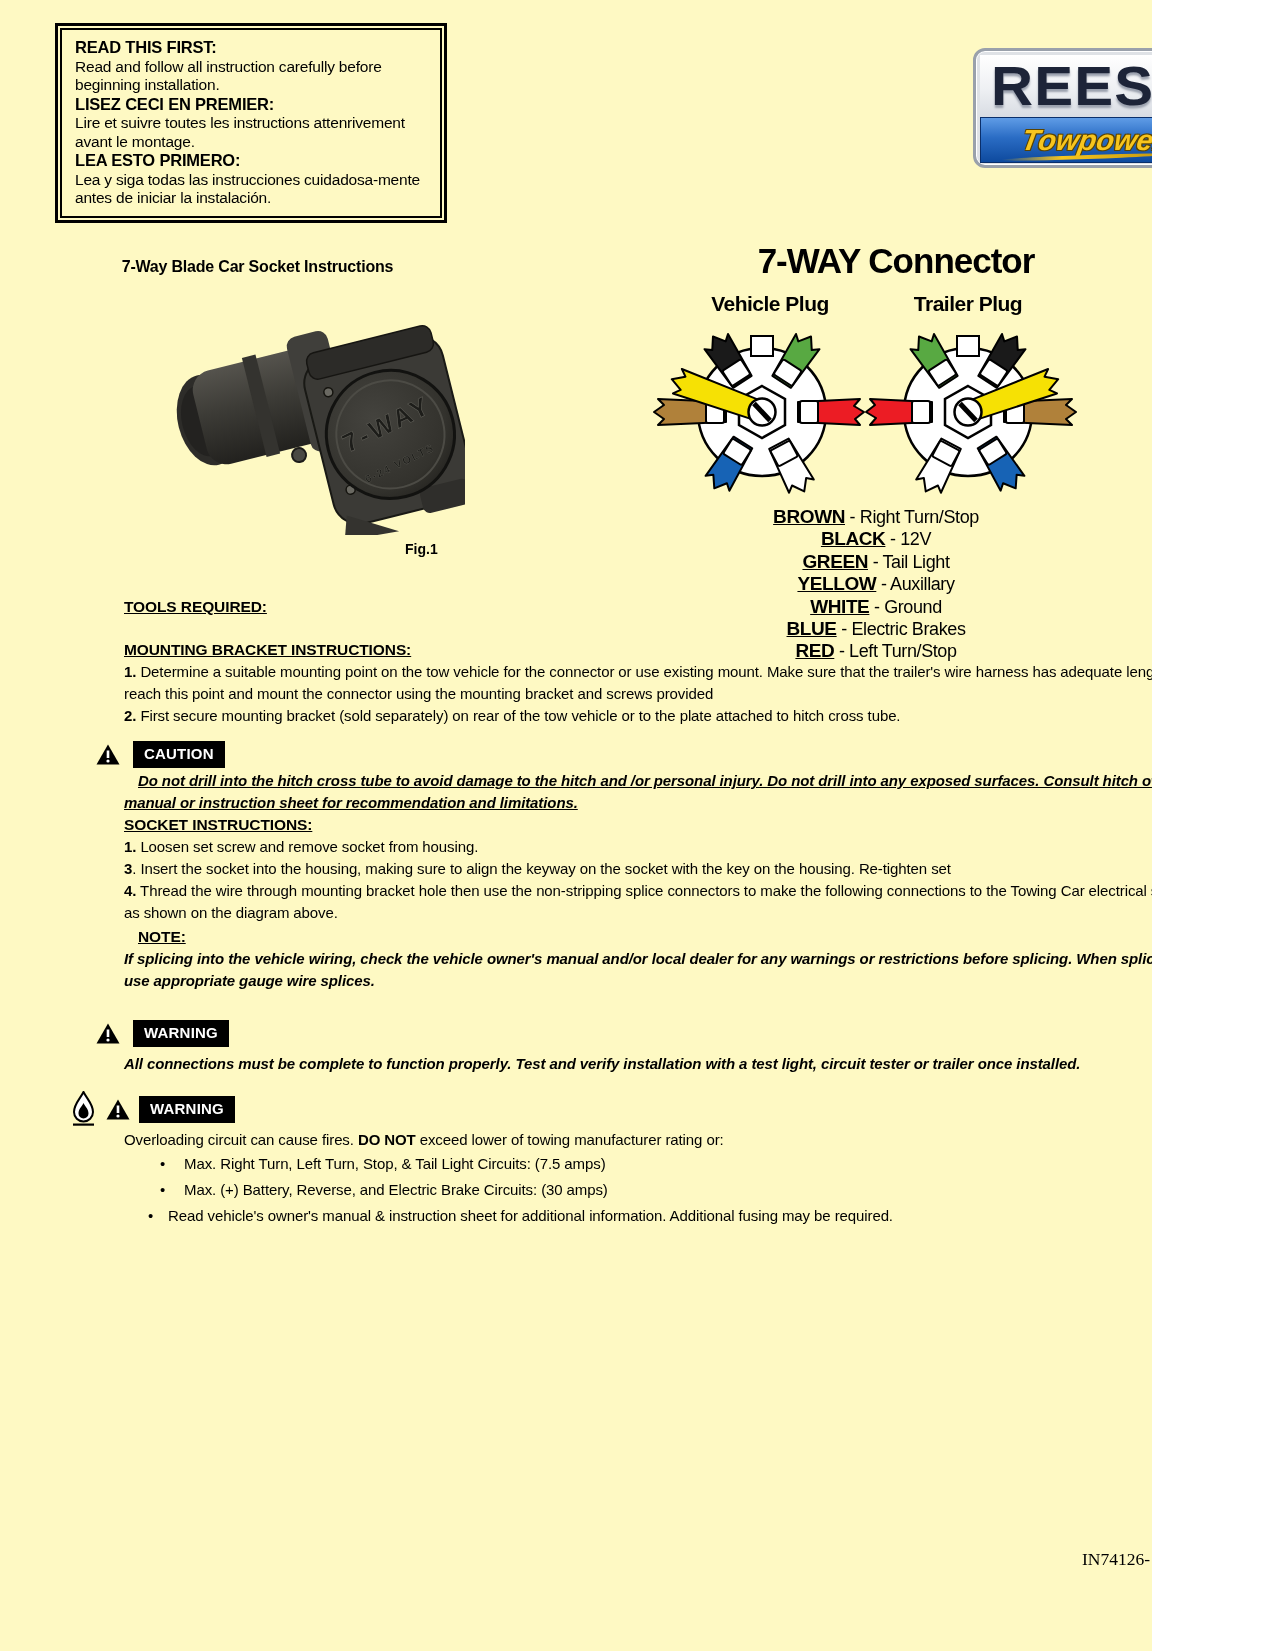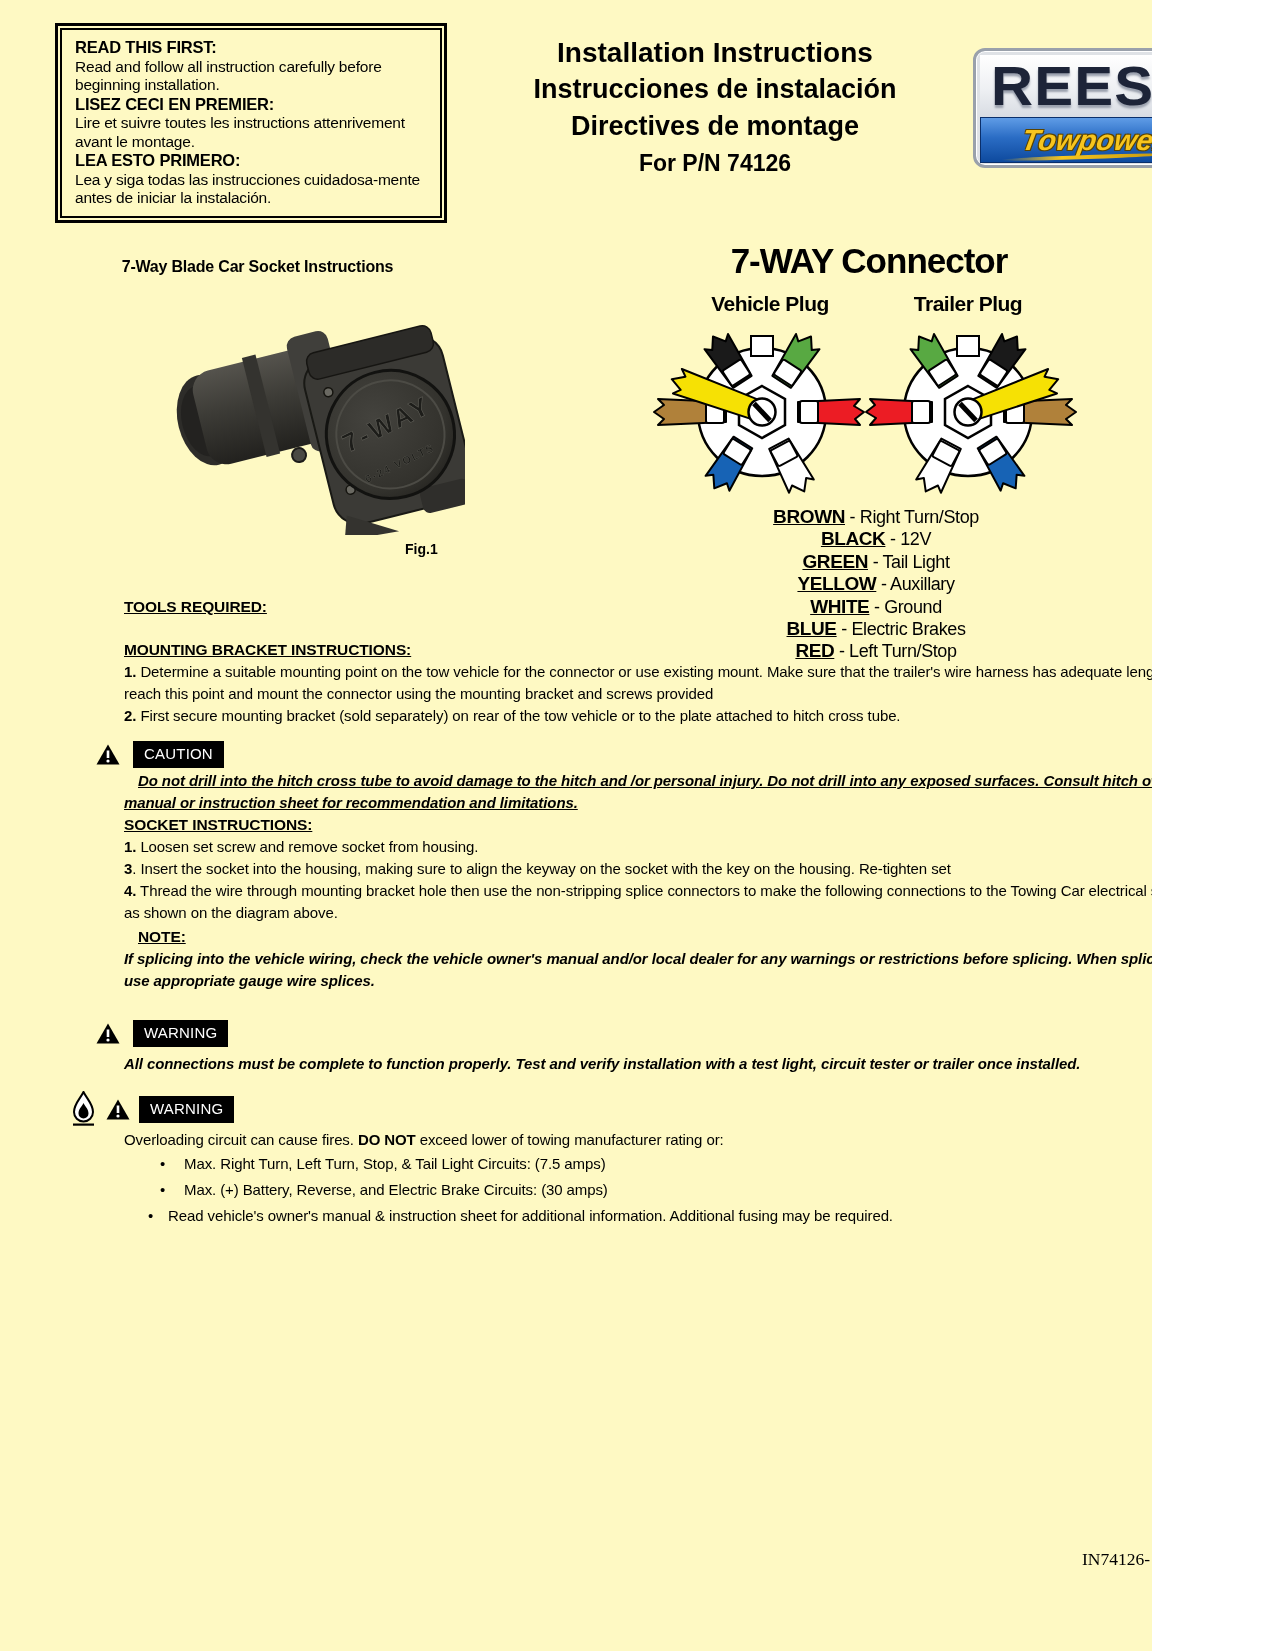--- a/index.html
+++ b/index.html
@@ -34,21 +34,21 @@
           background:linear-gradient(90deg,rgba(247,197,30,0) 0%,#f7c51e 35%,#c79a10 90%);transform:rotate(-2deg);}
   .reg{position:absolute;right:-14px;top:-12px;font-size:11px;}
 
   
   .left-heading{position:absolute;left:100px;top:258px;width:315px;text-align:center;font-weight:bold;
                 font-size:16px;letter-spacing:-0.2px;}
   .figure{position:absolute;left:160px;top:283px;}
   .fig-caption{position:absolute;left:405px;top:541px;font-weight:bold;font-size:14px;}
 
   
-  .diag-title{position:absolute;left:659px;top:241px;width:420px;text-align:center;
+  .diag-title{position:absolute;left:686px;top:241px;width:420px;text-align:center;
               font-size:35px;font-weight:bold;letter-spacing:-1px;}
   .plug-label{position:absolute;top:292px;width:160px;text-align:center;font-weight:bold;font-size:21px;letter-spacing:-0.5px;}
   .plug-label.vehicle{left:690px;}
   .plug-label.trailer{left:888px;}
   .plugs-svg{position:absolute;left:628px;top:300px;}
   .legend{position:absolute;left:692px;top:506px;width:368px;text-align:center;}
   .legend-row{line-height:22.4px;font-size:18px;letter-spacing:-0.4px;}
   .legend-name{font-weight:bold;font-size:19px;text-decoration:underline;}
 
   
@@ -56,21 +56,21 @@
   .h-u{font-size:15.5px;font-weight:bold;text-decoration:underline;}
   .tools-h{margin:0 0 4px 0;}
   .tools-b{margin:0 0 0 3px;}
   .mount-h{margin:21px 0 0 0;}
   p.step{margin:0;}
   .bi{font-weight:bold;font-style:italic;}
   .alert-row{display:flex;align-items:center;gap:13px;margin-left:-28px;}
   .alert-row.caution{margin-top:14px;}
   .alert-row.w1{margin-top:28px;}
   .alert-row.w2{margin-top:16px;margin-left:-54px;gap:9px;}
-  .alert-label{background:#000;color:#fff;font-weight:normal;font-size:15px;padding:2px 11px 3px;letter-spacing:0.2px;}
+  .alert-label{background:#000;color:#fff;font-weight:bold;font-size:15px;padding:2px 11px 3px;letter-spacing:0.2px;}
   .caution-text{margin-top:2px;text-indent:14px;text-decoration:underline;}
   .note-h{margin:2px 0 0 14px;}
   .note-text{margin:0;}
   .w1-text{margin-top:6px;}
   .w2-intro{margin-top:2px;}
   .bullet-row{display:flex;line-height:26px;}
   .bullet-dot{width:12px;margin-left:36px;margin-right:12px;}
   .bullet-row.tight .bullet-dot{margin-left:24px;margin-right:8px;}
 
   
@@ -88,26 +88,20 @@
     <div class="read-box-inner">
       <span class="rb-title">READ THIS FIRST:</span><br>
       <span>Read and follow all instruction carefully before beginning installation.</span><br>
       <span class="rb-title">LISEZ CECI EN PREMIER:</span><br>
       <span>Lire et suivre toutes les instructions attenrivement avant le montage.</span><br>
       <span class="rb-title">LEA ESTO PRIMERO:</span><br>
       <span>Lea y siga todas las instrucciones cuidadosa-mente antes de iniciar la instalación.</span>
     </div>
   </div>
 
-  <div class="title-block">
-    <div class="tb1">Installation Instructions</div>
-    <div class="tb2">Instrucciones de instalación</div>
-    <div class="tb3">Directives de montage</div>
-    <div class="tb4">For P/N 74126</div>
-  </div>
 
   <div class="logo">
     <div class="logo-frame">
       <div class="logo-top">
         <span class="logo-reese">REESE</span>
       </div>
       <div class="logo-band">
         <span class="logo-tow">Towpower</span>
         <i class="swoosh"></i>
       </div>

